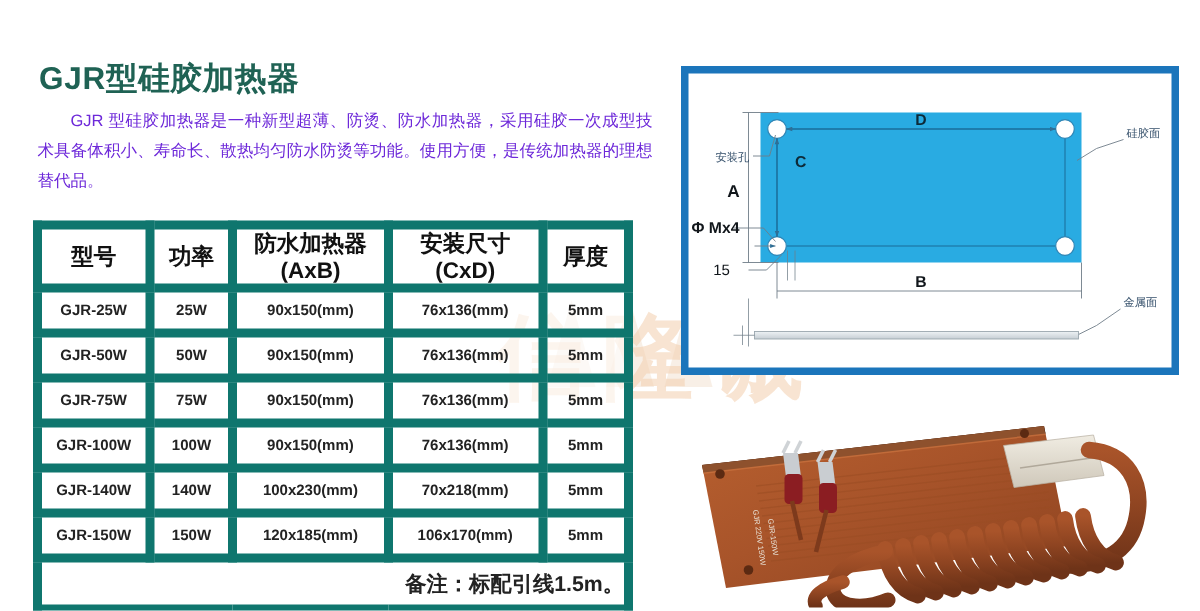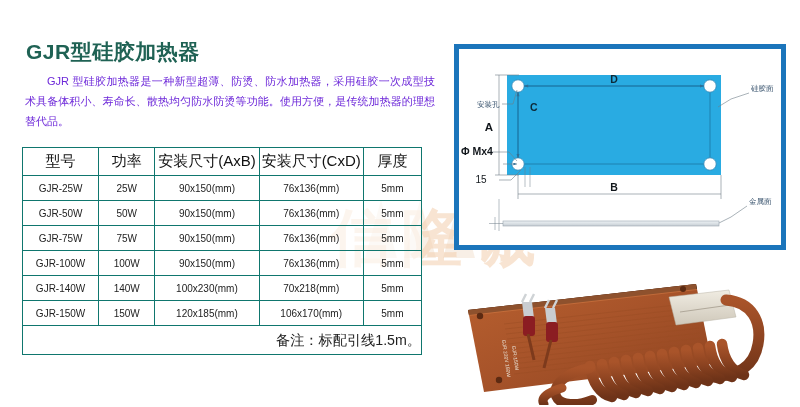--- a/index.html
+++ b/index.html
@@ -87,26 +87,26 @@
   #spec-table {
     position: absolute;
     left: 22px;
     top: 147px;
     width: 400px;
     border-collapse: collapse;
     background: rgba(255,255,255,0.62);
     font-size: 12.2px;
   }
   #spec-table td, #spec-table th {
-    border: 1px solid #0f766e;
+    border: 6px solid #0f766e;
     padding: 0;
     height: 24px;
     text-align: center;
     vertical-align: middle;
-    font-weight: normal;
+    font-weight: bold;
     color: #222;
   }
   #spec-table thead th {
     font-size: 15px;
     height: 27px;
     color: #111;
   }
   #spec-table tbody td { font-size: 10px; }
   #spec-table .col-model  { width: 76px; }
   #spec-table .col-power  { width: 56px; }
@@ -166,21 +166,21 @@
       <col class="col-model">
         <col class="col-power">
         <col class="col-outer">
       <col class="col-mount">
         <col class="col-thick">
     </colgroup>
     <thead>
       <tr>
         <th>型号</th>
         <th>功率</th>
-        <th>安装尺寸(AxB)</th>
+        <th>防水加热器(AxB)</th>
         <th>安装尺寸(CxD)</th>
         <th>厚度</th>
       </tr>
     </thead>
     <tbody id="spec-table-body">
         <tr>
           <td>GJR-25W</td>
           <td>25W</td>
           <td>90x150(mm)</td>
           <td>76x136(mm)</td>

